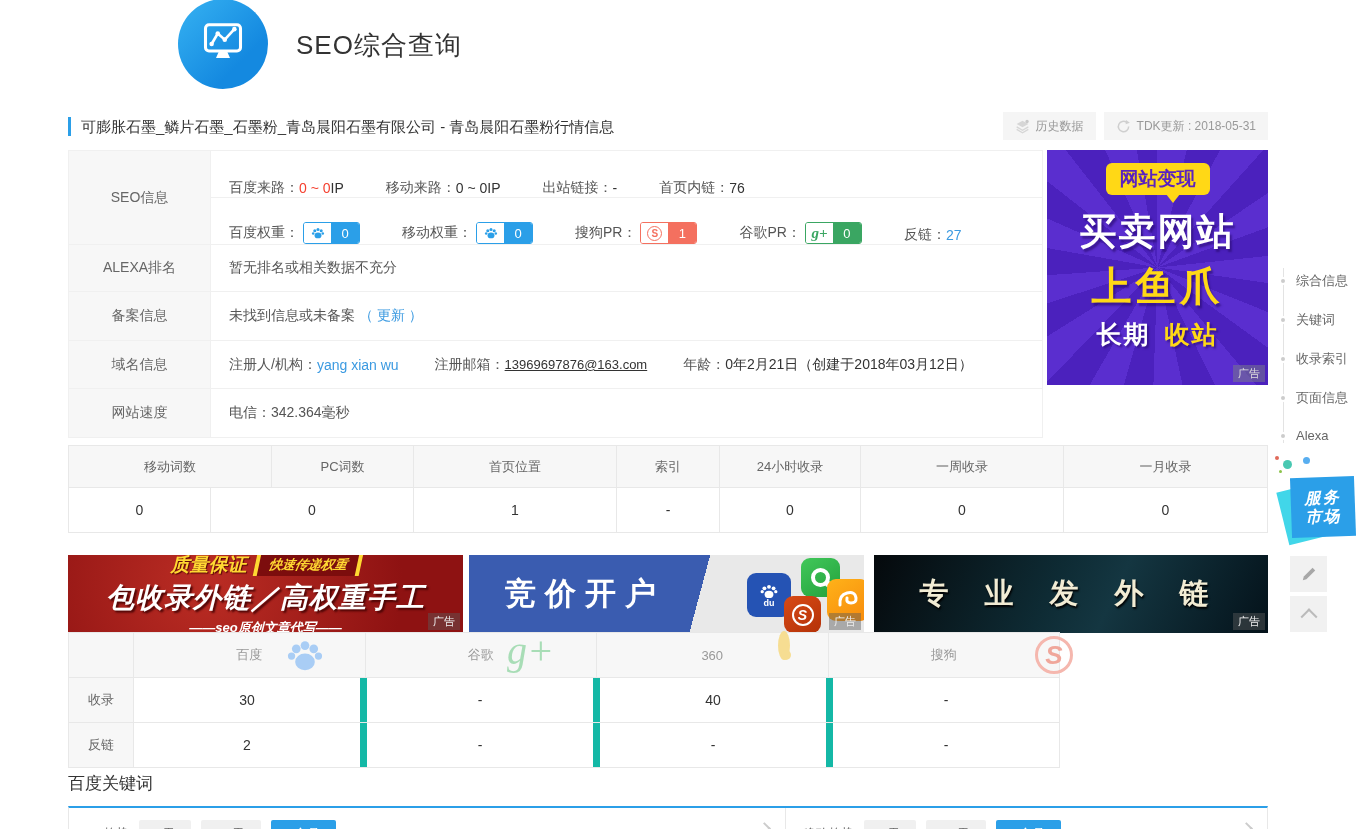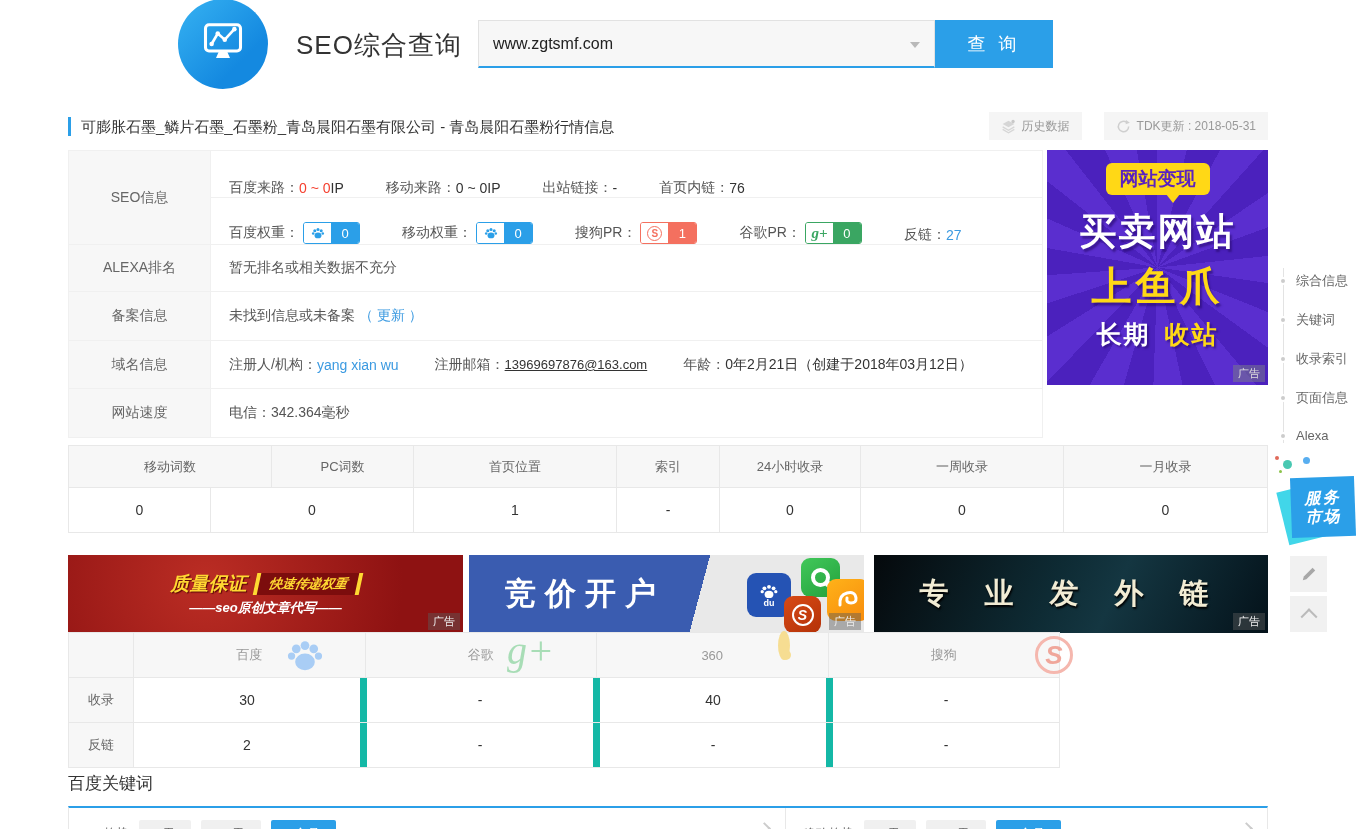--- a/index.html
+++ b/index.html
@@ -14,21 +14,21 @@
   .search-input { width:457px; height:48px; background:#f7f7f7; border:1px solid #e2e2e2; border-bottom:2px solid #2b9fe8;
                   font-family:"Liberation Sans",sans-serif; font-size:16px; color:#222; padding:0 30px 0 14px; outline:none; }
   .search-caret { position:absolute; left:432px; top:22px; width:0; height:0; border-left:5px solid transparent;
                   border-right:5px solid transparent; border-top:6px solid #b9b9b9; }
   .search-btn { width:118px; height:48px; background:#2b9fe8; color:#fff; border:none; font-size:18px;
                 font-family:"Liberation Sans",sans-serif; letter-spacing:4px; cursor:pointer; }
 
   
   .title-bar { position:absolute; left:68px; top:111px; width:1200px; height:30px; display:flex; align-items:center; }
   .page-title { border-left:3px solid #2b9fe8; padding-left:10px; font-size:15px; color:#333; line-height:19px; }
-  .title-chips { margin-left:auto; display:flex; gap:22px; }
+  .title-chips { margin-left:auto; display:flex; gap:8px; }
   .chip { height:28px; background:#f5f5f5; color:#999; font-size:12px; padding:0 12px; display:flex; align-items:center; gap:6px; cursor:pointer; }
 
   
   .info-table { position:absolute; left:68px; top:150px; width:975px; border:1px solid #f0f0f0; }
   .irow { display:flex; border-top:1px solid #f0f0f0; }
   .irow:first-child { border-top:none; }
   .ilabel { width:142px; background:#f7f7f7; color:#666; font-size:14px; display:flex; align-items:center; justify-content:center; border-right:1px solid #f0f0f0; }
   .icontent { flex:1; display:flex; align-items:center; padding-left:18px; font-size:14px; color:#555; min-height:46px; }
   .icol { flex:1; display:flex; flex-direction:column; }
   .isub { display:flex; align-items:flex-end; padding-left:18px; font-size:14px; color:#555; height:46px; column-gap:42px; }
@@ -150,25 +150,20 @@
       <rect x="12" y="10" width="40" height="30" rx="4" fill="none" stroke="#fff" stroke-width="3.5"></rect>
       <polyline points="19,32 26,20 34,27 45,15" fill="none" stroke="#fff" stroke-width="3" stroke-linecap="round" stroke-linejoin="round"></polyline>
       <circle cx="19" cy="32" r="2.6" fill="#fff"></circle>
         <circle cx="26" cy="20" r="2.6" fill="#fff"></circle>
       <circle cx="34" cy="27" r="2.6" fill="#fff"></circle>
         <circle cx="45" cy="15" r="2.6" fill="#fff"></circle>
       <path d="M24 48 L40 48 L37 41 L27 41 Z" fill="#fff"></path>
     </svg>
   </div>
   <div class="app-title">SEO综合查询</div>
-  <div class="search-wrap">
-    <input class="search-input" value="www.zgtsmf.com" style="">
-    <div class="search-caret"></div>
-    <button class="search-btn">查 询</button>
-  </div>
 
   <div class="title-bar">
     <div class="page-title">可膨胀石墨_鳞片石墨_石墨粉_青岛晨阳石墨有限公司 - 青岛晨阳石墨粉行情信息</div>
     <div class="title-chips">
       <div class="chip">
         <svg width="15" height="15" viewBox="0 0 18 18">
           <path d="M9 2 L16 6 L9 10 L2 6 Z" fill="#d6d6d6"></path>
           <path d="M2 9.5 L9 13.5 L16 9.5" fill="none" stroke="#d6d6d6" stroke-width="1.6"></path>
           <path d="M2 12.5 L9 16.5 L16 12.5" fill="none" stroke="#d6d6d6" stroke-width="1.6"></path>
           <circle cx="14.5" cy="3" r="2" fill="#c9c9c9"></circle>
@@ -370,20 +365,21 @@
       <div class="cell c6">0</div>
     </div>
   </div>
 
   <div class="banners">
     <div class="banner b1">
       <div class="b1-row1">
         <span class="b1-t1">质量保证</span>
         <span class="b1-t2">快速传递权重</span>
       </div>
+      <div class="b1-t3">包收录外链／高权重手工</div>
       <div class="b1-t4">——seo原创文章代写——</div>
       <div class="b-tag">广告</div>
     </div>
     <div class="banner b2">
       <div class="b2-text">竞价开户</div>
       <div class="app-ico ico-baidu">
         <svg width="22" height="18" viewBox="0 0 24 18" fill="#fff">
             <circle cx="7" cy="5" r="2.1"></circle>
             <circle cx="12" cy="3.4" r="2.1"></circle>
             <circle cx="17" cy="5" r="2.1"></circle>

